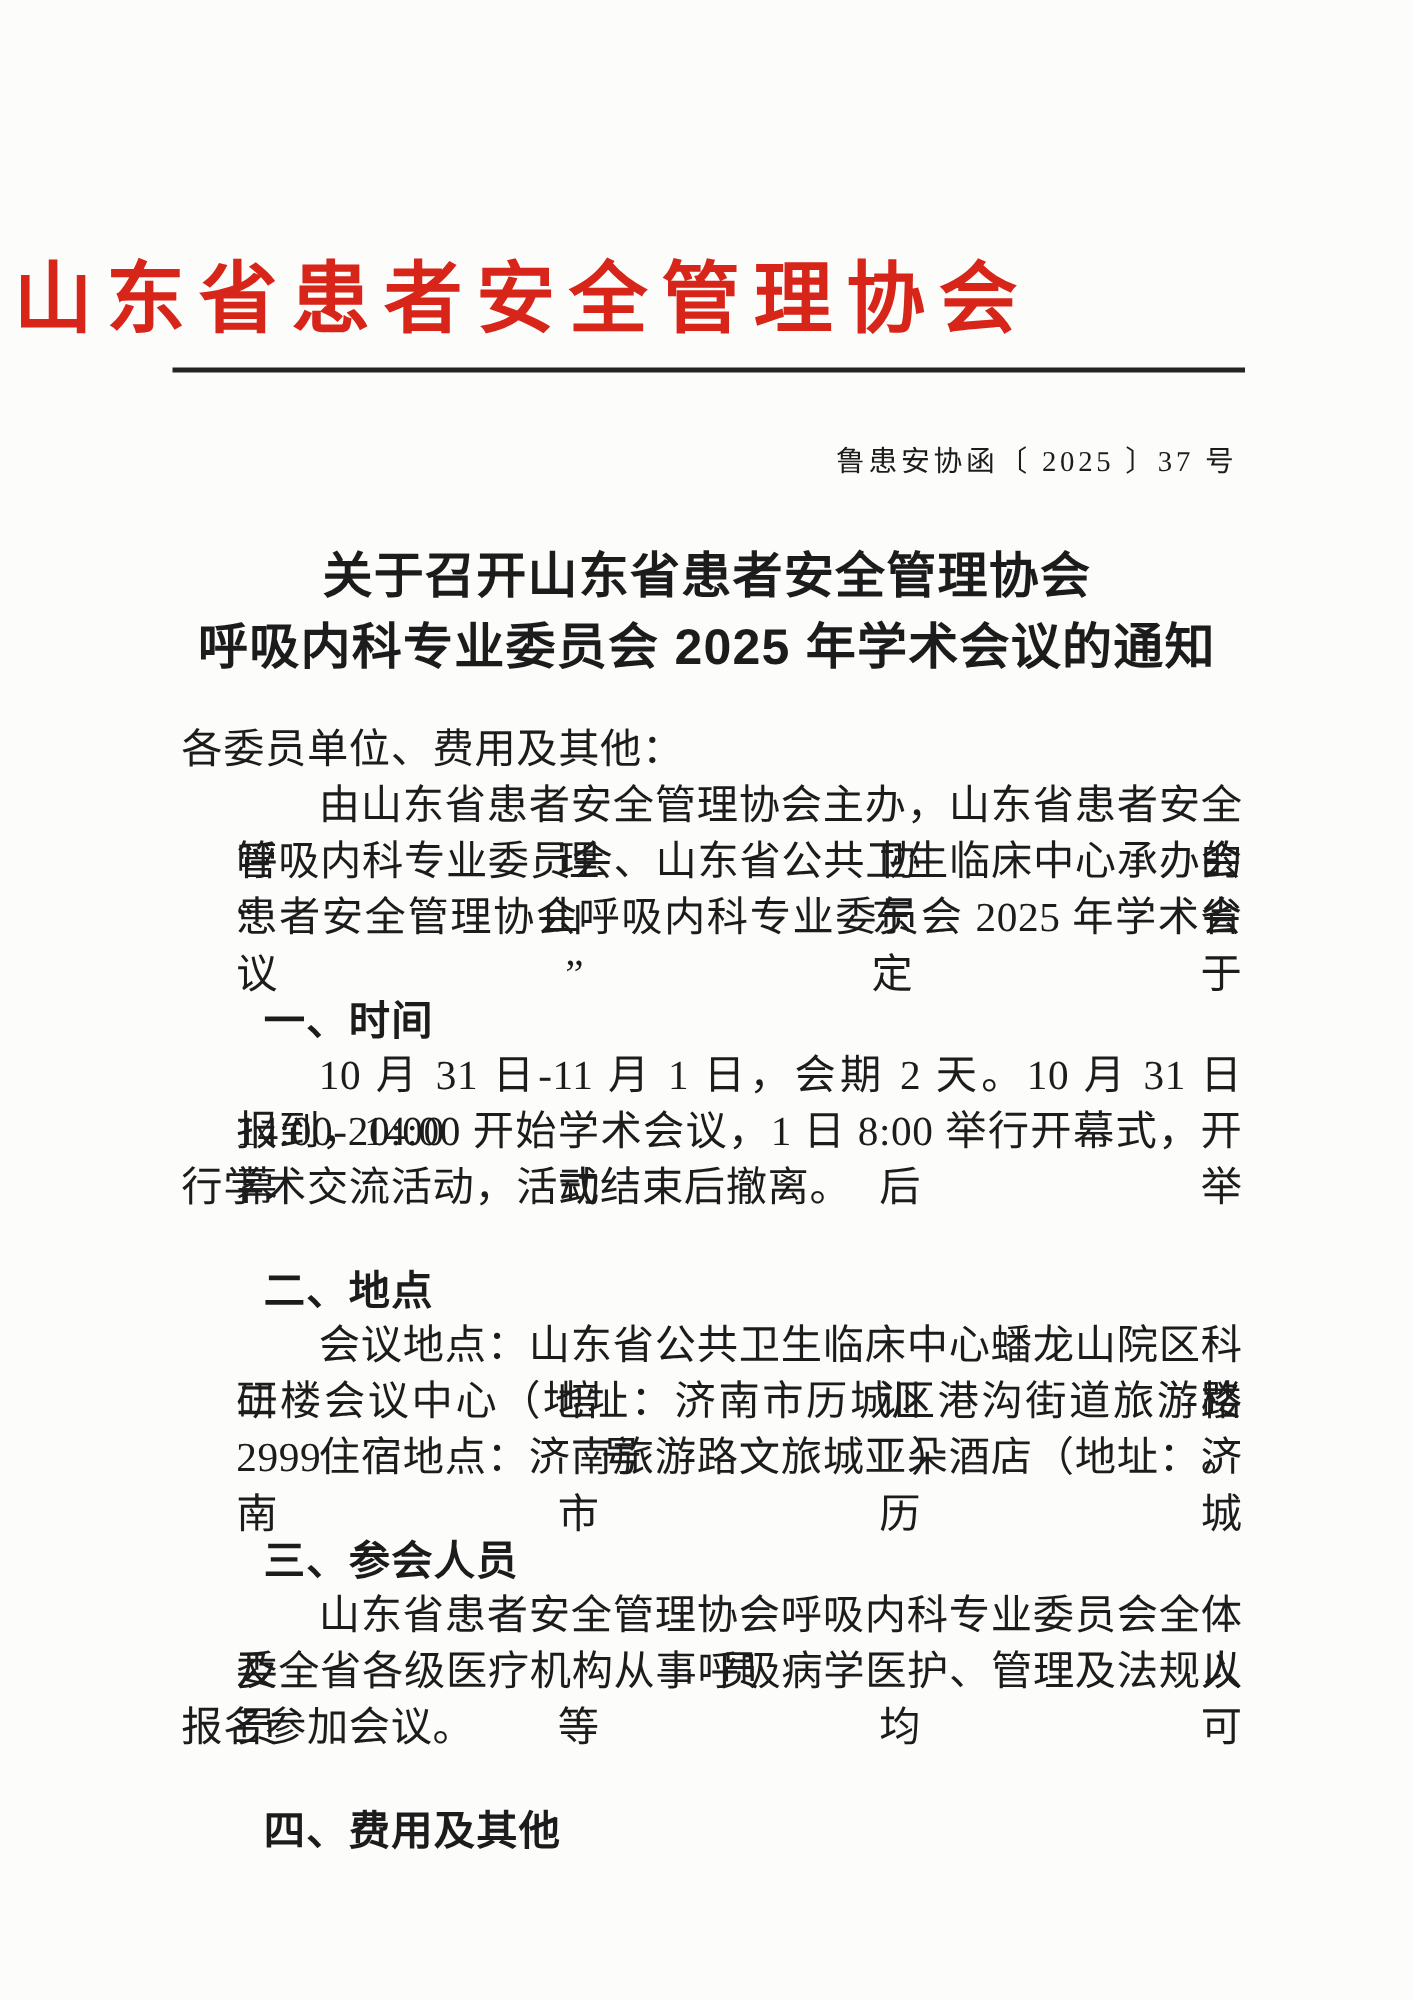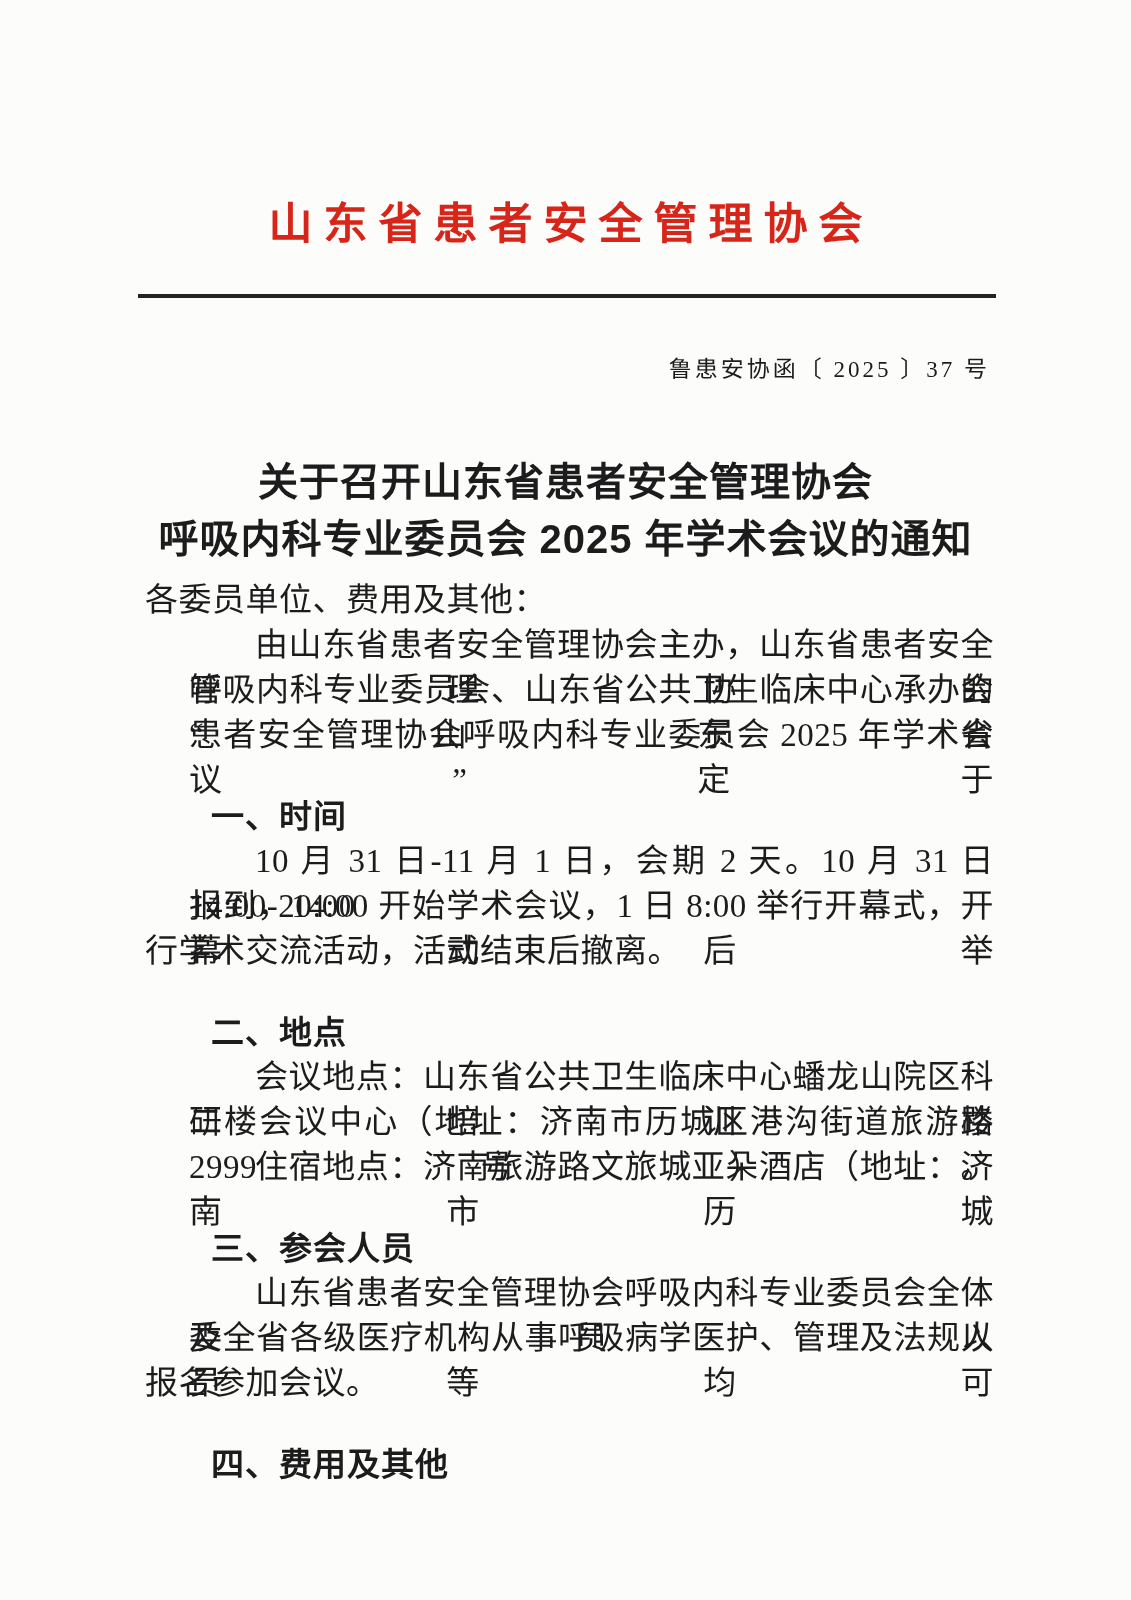--- a/index.html
+++ b/index.html
@@ -15,22 +15,22 @@
     background: #fcfcfb;
     color: #1c1c1c;
     overflow: hidden;
     font-family: "Liberation Serif", "DejaVu Serif", serif;
   }
   .org-header {
     position: absolute;
     top: 188px;
     left: 0;
     width: 100%;
-    text-align: center;
-    font-size: 44px;
+    text-align: left;
+    font-size: 63px;
     font-weight: bold;
     letter-spacing: 11px;
     padding-left: 11px; 
     box-sizing: border-box;
     white-space: nowrap;
     font-family: "Liberation Serif", "DejaVu Serif", serif;
   }
   .divider {
     position: absolute;
     top: 294px;
@@ -42,21 +42,21 @@
   .doc-number {
     position: absolute;
     top: 350px;
     right: 141px;
     font-size: 23px;
     letter-spacing: 3px;
     white-space: nowrap;
   }
   .doc-title {
     position: absolute;
-    top: 454px;
+    top: 433px;
     left: 0;
     width: 100%;
     text-align: center;
     font-size: 40px;
     line-height: 57px;
     font-weight: bold;
     letter-spacing: 1px;
     font-family: "Liberation Sans", "DejaVu Sans", sans-serif;
   }
   .body-text {

